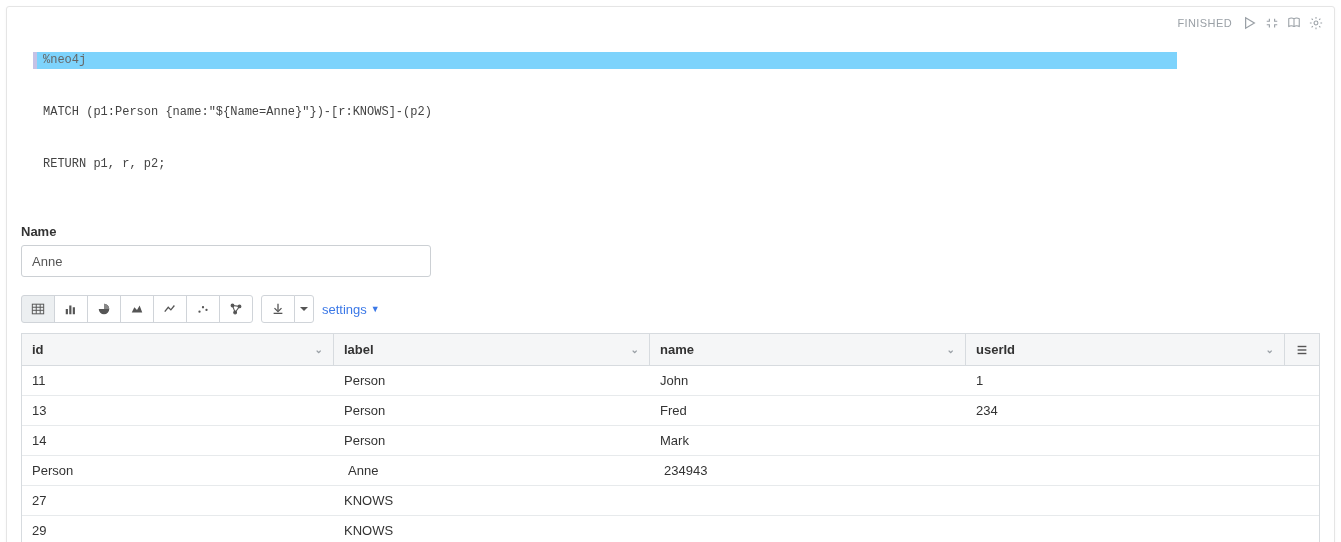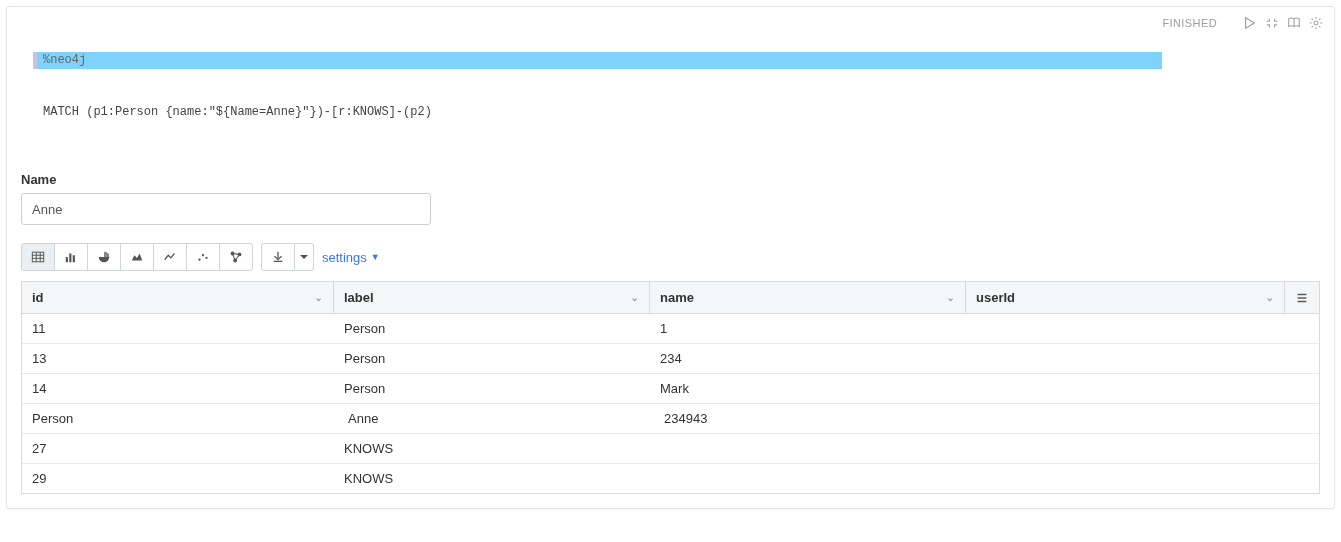--- a/index.html
+++ b/index.html
@@ -49,21 +49,21 @@
     display: flex;
     align-items: center;
     gap: 6px;
     padding: 8px 10px 0 0;
     color: #9aa0a6;
   }
   .status-text {
     font-size: 11px;
     letter-spacing: 0.4px;
     color: #9aa0a6;
-    margin-right: 19px;
+    margin-right: 4px;
   }
   .ctrl-icon {
     width: 16px;
     height: 16px;
     display: flex;
     align-items: center;
     justify-content: center;
     cursor: pointer;
     color: #9aa0a6;
   }
@@ -179,20 +179,21 @@
 </style>
 </head>
 <body>
 
 <div class="panel">
 
   <div class="code-header">
     <div class="code-area">
       <span class="code-line1">%neo4j</span>
       <span class="code-rest">MATCH (p1:Person {name:"${Name=Anne}"})-[r:KNOWS]-(p2)</span>
+      <span class="code-rest">RETURN p1, r, p2;</span>
     </div>
     <div class="controls-right">
       <span class="status-text">FINISHED</span>
       <span class="ctrl-icon">
         <svg width="14" height="14" viewBox="0 0 16 16">
             <polygon points="3,2 13,8 3,14" fill="none" stroke="currentColor" stroke-width="1.4"></polygon>
           </svg>
       </span>
       <span class="ctrl-icon">
         <svg width="14" height="14" viewBox="0 0 16 16" stroke="currentColor" stroke-width="1.3" fill="none">
@@ -319,25 +320,27 @@
               <line x1="3" y1="4" x2="13" y2="4"></line>
               <line x1="3" y1="8" x2="13" y2="8"></line>
               <line x1="3" y1="12" x2="13" y2="12"></line>
             </svg>
         </div>
       </div>
       <div class="grid-body" id="grid-body">
           <div class="grid-row">
             <div class="grid-cell cell-id">11</div>
             <div class="grid-cell cell-label">Person</div>
+            <div class="grid-cell cell-name">John</div>
             <div class="grid-cell cell-user">1</div>
           </div>
           <div class="grid-row">
             <div class="grid-cell cell-id">13</div>
             <div class="grid-cell cell-label">Person</div>
+            <div class="grid-cell cell-name">Fred</div>
             <div class="grid-cell cell-user">234</div>
           </div>
           <div class="grid-row">
             <div class="grid-cell cell-id">14</div>
             <div class="grid-cell cell-label">Person</div>
             <div class="grid-cell cell-name">Mark</div>
           </div>
           <div class="grid-row">
             <div class="grid-cell cell-label">Person</div>
             <div class="grid-cell cell-name">Anne</div>

